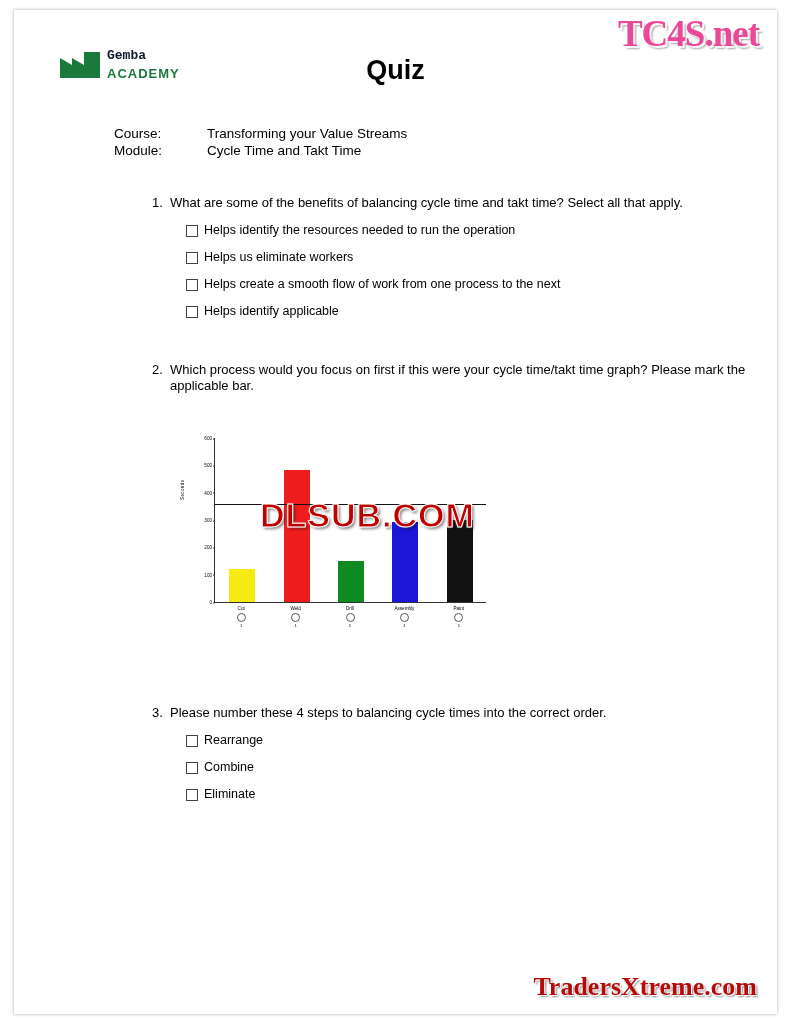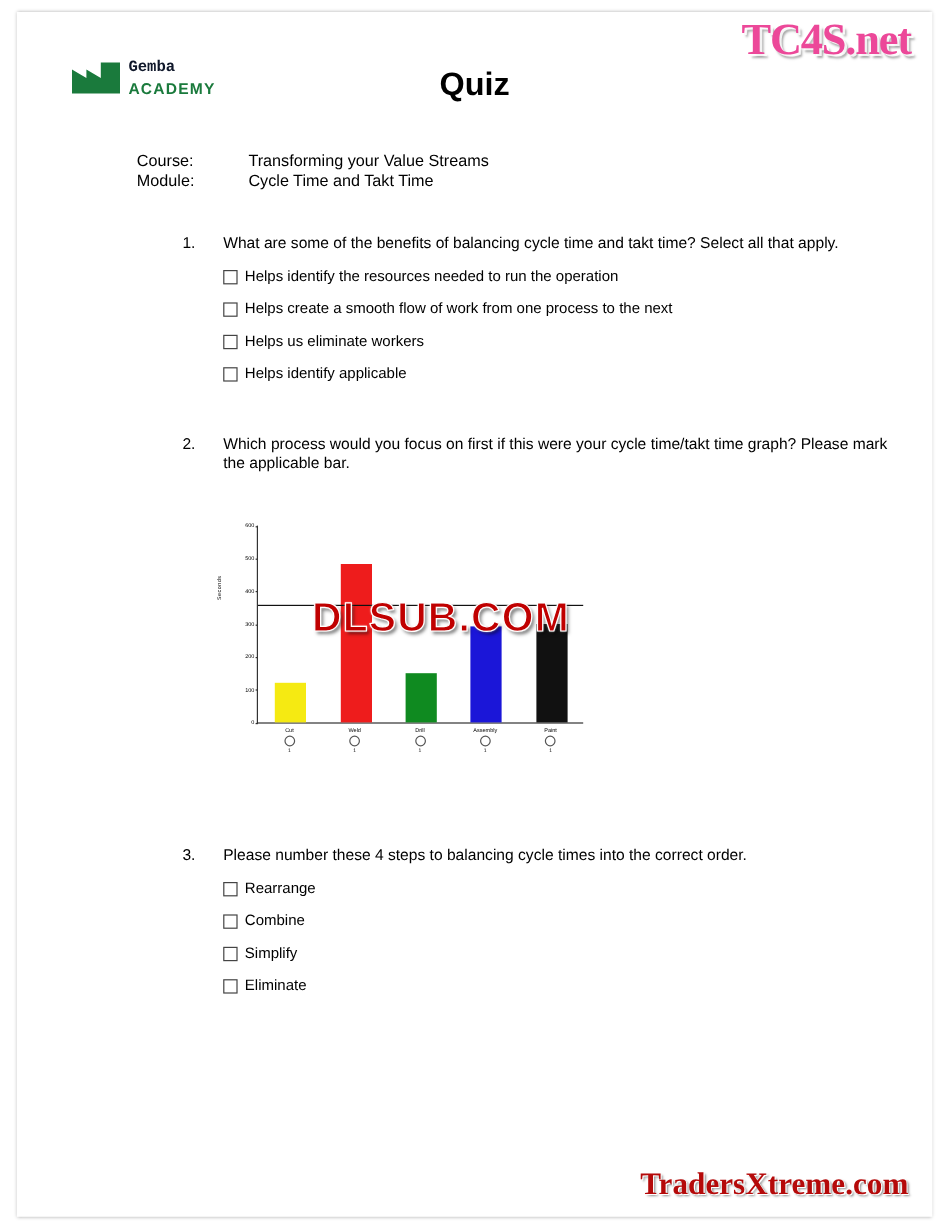--- a/index.html
+++ b/index.html
@@ -130,21 +130,21 @@
     font-size: 13px;
   }
   .q-num {
     position: absolute;
     left: 0;
     top: 0;
     width: 28px;
     font-size: 13px;
   }
   .q-text {
-    margin-left: 34px;
+    margin-left: 18px;
     font-size: 13px;
     line-height: 16px;
   }
 
   .options {
     margin-left: 34px;
     margin-top: 12px;
   }
   .opt {
     display: flex;
@@ -285,25 +285,25 @@
   <div class="q" id="q1">
     <div class="q-num">1.</div>
     <div class="q-text">What are some of the benefits of balancing cycle time and takt time? Select all that apply.</div>
     <div class="options">
       <div class="opt">
         <span class="checkbox"></span>
         <span>Helps identify the resources needed to run the operation</span>
       </div>
       <div class="opt">
         <span class="checkbox"></span>
+        <span>Helps us eliminate workers</span>
+      </div>
+      <div class="opt">
+        <span class="checkbox"></span>
         <span>Helps create a smooth flow of work from one process to the next</span>
-      </div>
-      <div class="opt">
-        <span class="checkbox"></span>
-        <span>Helps us eliminate workers</span>
       </div>
       <div class="opt">
         <span class="checkbox"></span>
         <span>Helps identify applicable</span>
       </div>
     </div>
   </div>
 
   <div class="q" id="q2">
     <div class="q-num">2.</div>
@@ -369,23 +369,19 @@
       <div class="opt opt-sm">
         <span class="checkbox"></span>
         <span>Rearrange</span>
       </div>
       <div class="opt opt-sm">
         <span class="checkbox"></span>
         <span>Combine</span>
       </div>
       <div class="opt opt-sm">
         <span class="checkbox"></span>
-        <span>Simplify</span>
-      </div>
-      <div class="opt opt-sm">
-        <span class="checkbox"></span>
         <span>Eliminate</span>
       </div>
     </div>
   </div>
 
   <div class="wm-bottom">TradersXtreme.com</div>
 </div>
 
 </body></html>

